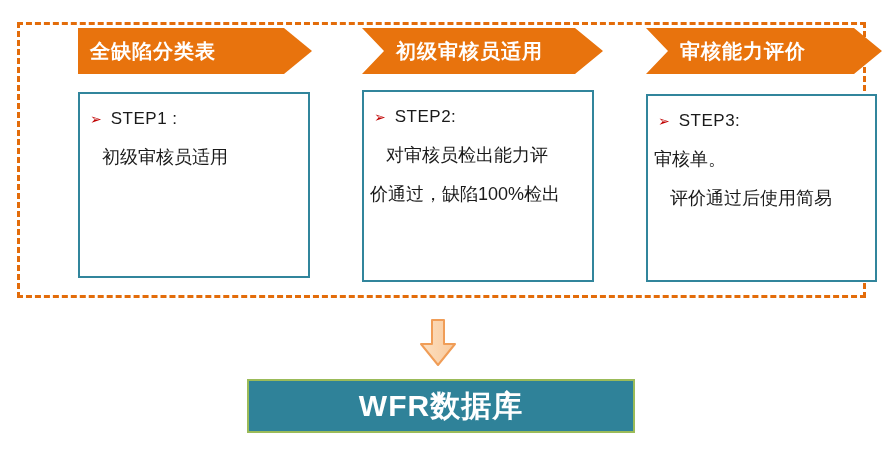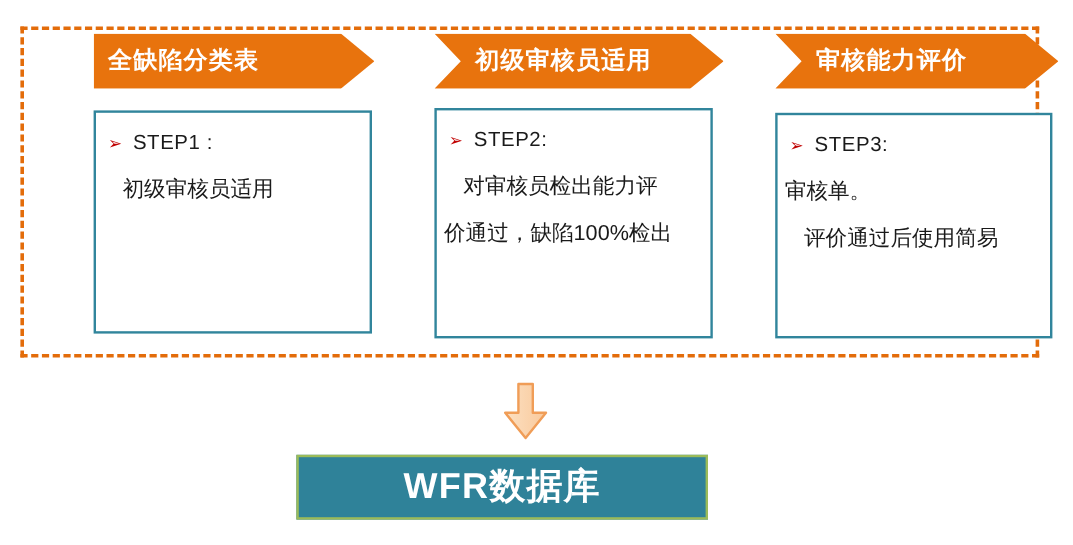--- a/index.html
+++ b/index.html
@@ -94,21 +94,21 @@
 
   .down-arrow {
     position: absolute;
     left: 418px; top: 318px;
     width: 40px; height: 50px;
     z-index: 2;
   }
   .db-banner {
     position: absolute;
     left: 247px; top: 379px;
-    width: 343px; height: 54px;
+    width: 388px; height: 54px;
     background: var(--db_fill);
     border: 2px solid var(--db_border);
     color: #ffffff;
     font-size: 30px;
     font-weight: bold;
     text-align: center;
     line-height: 50px;
     letter-spacing: 1px;
     z-index: 2;
   }

